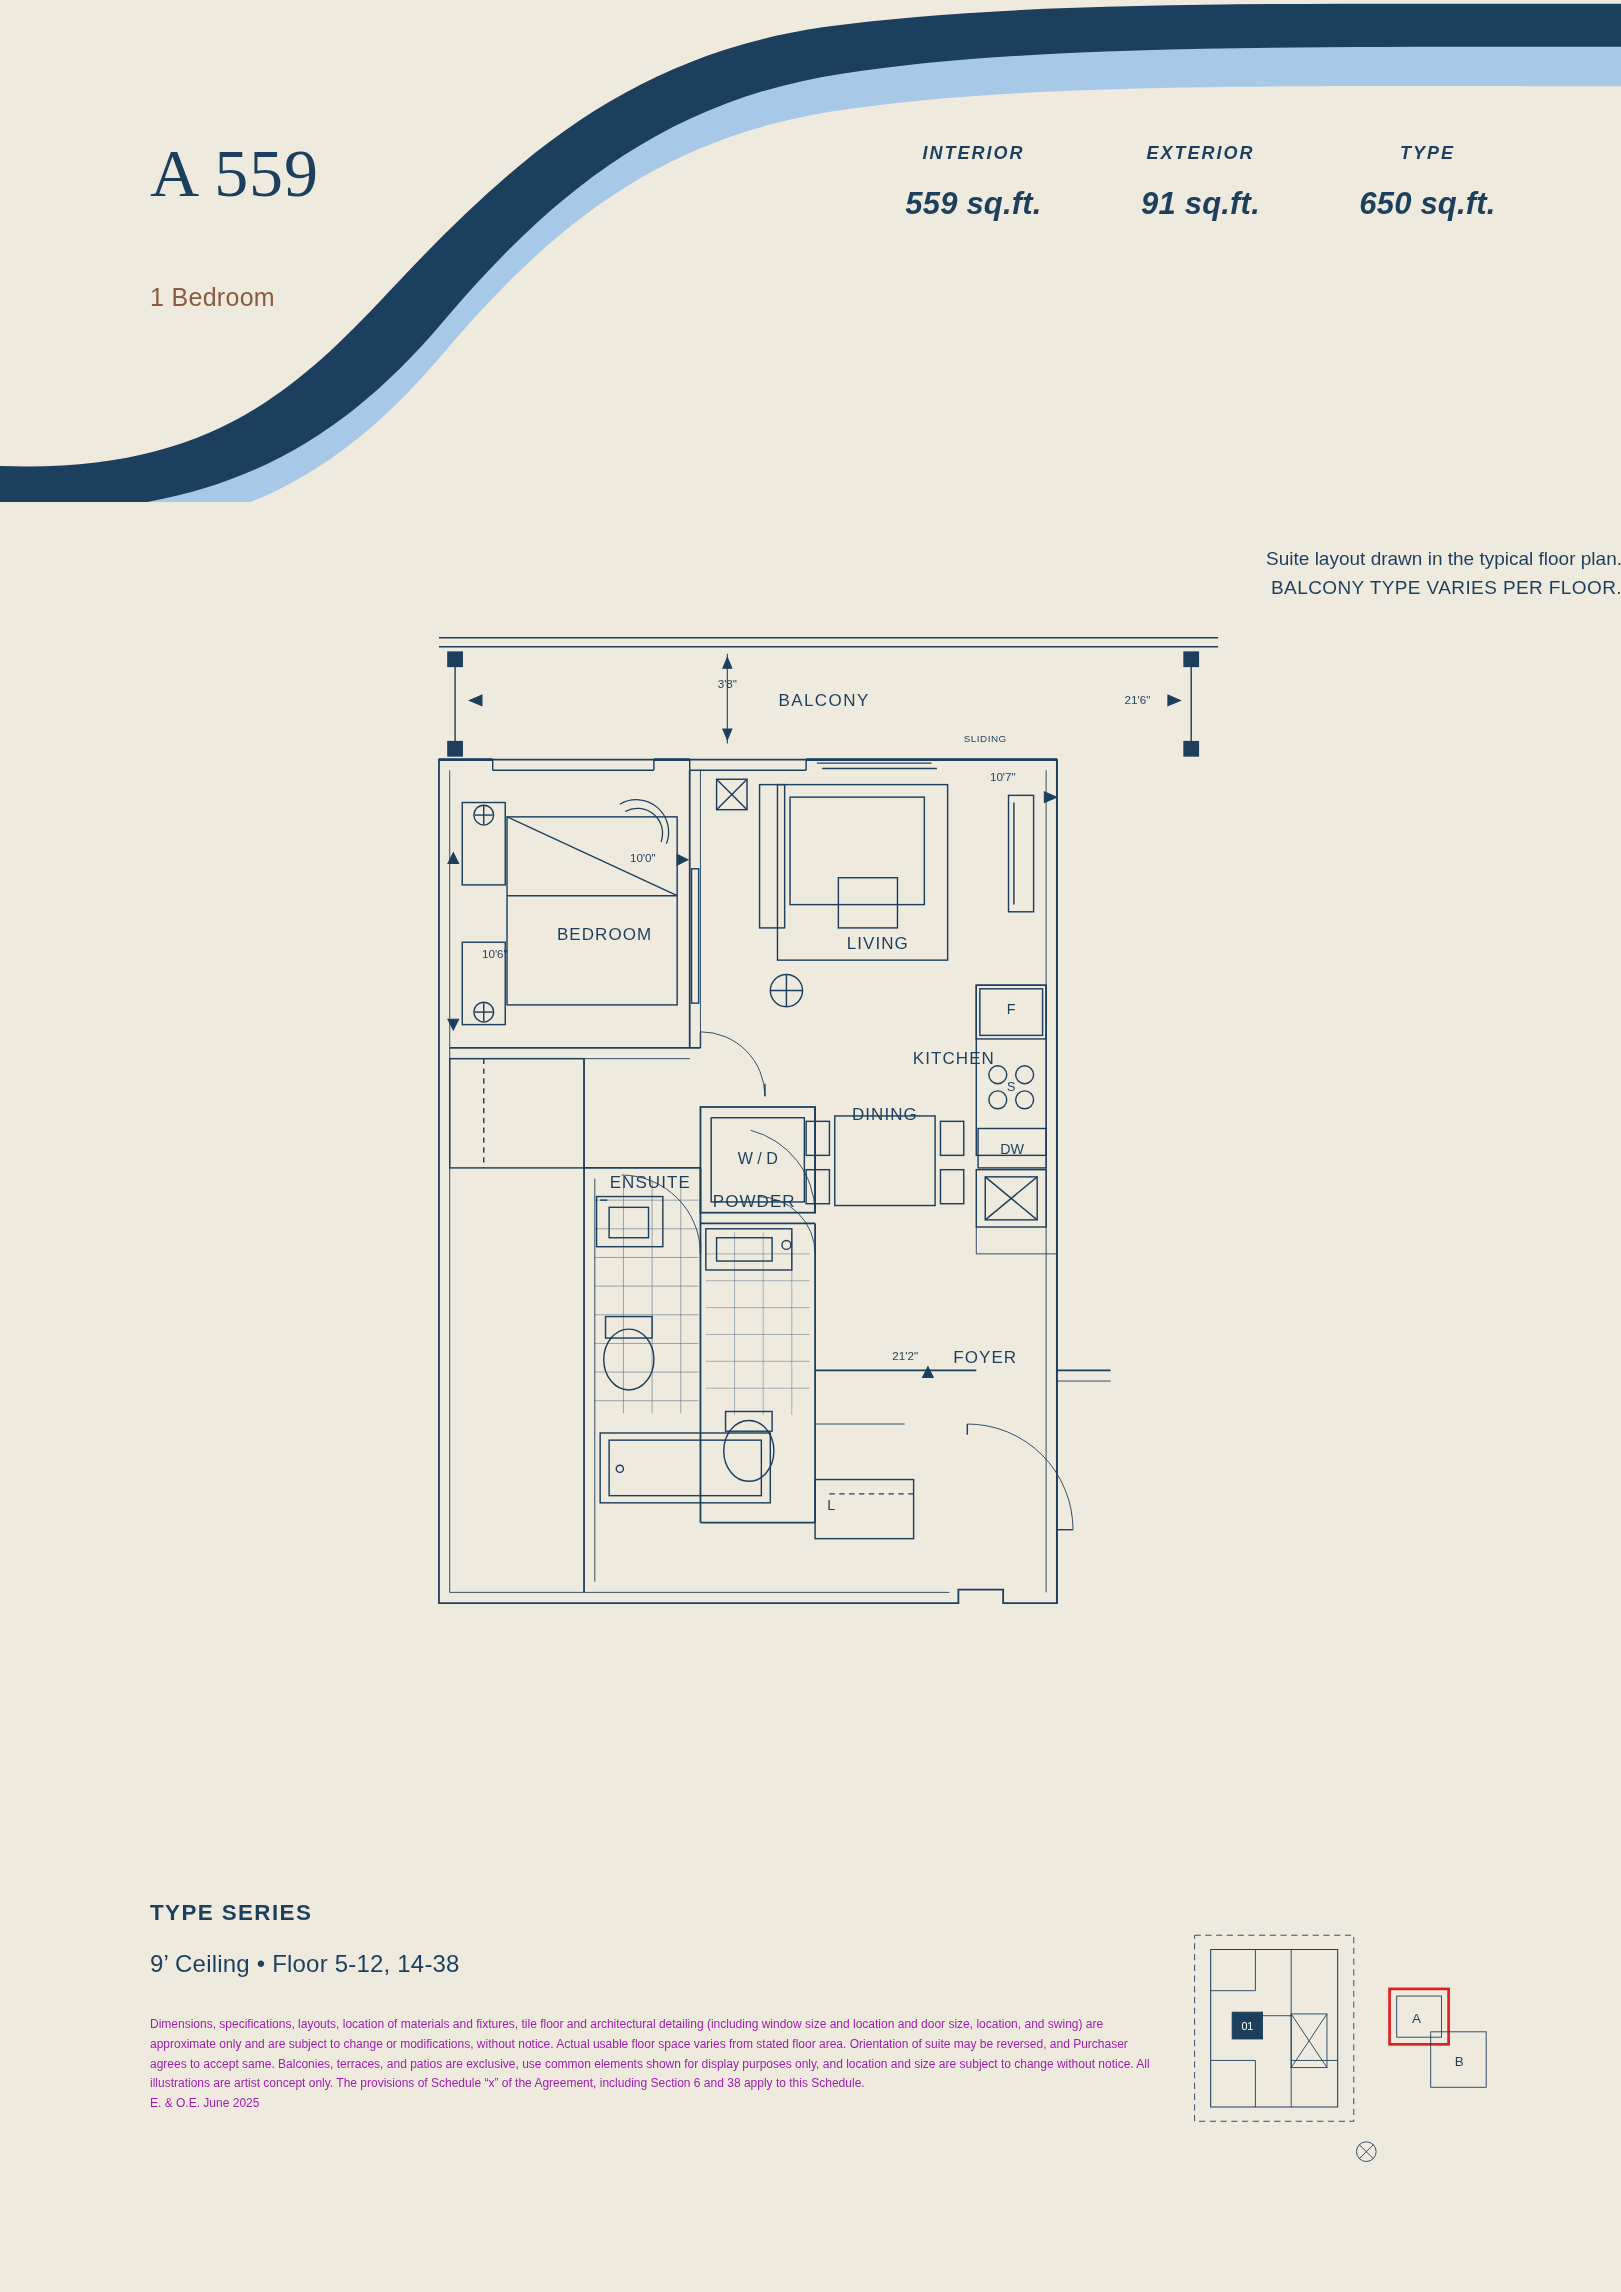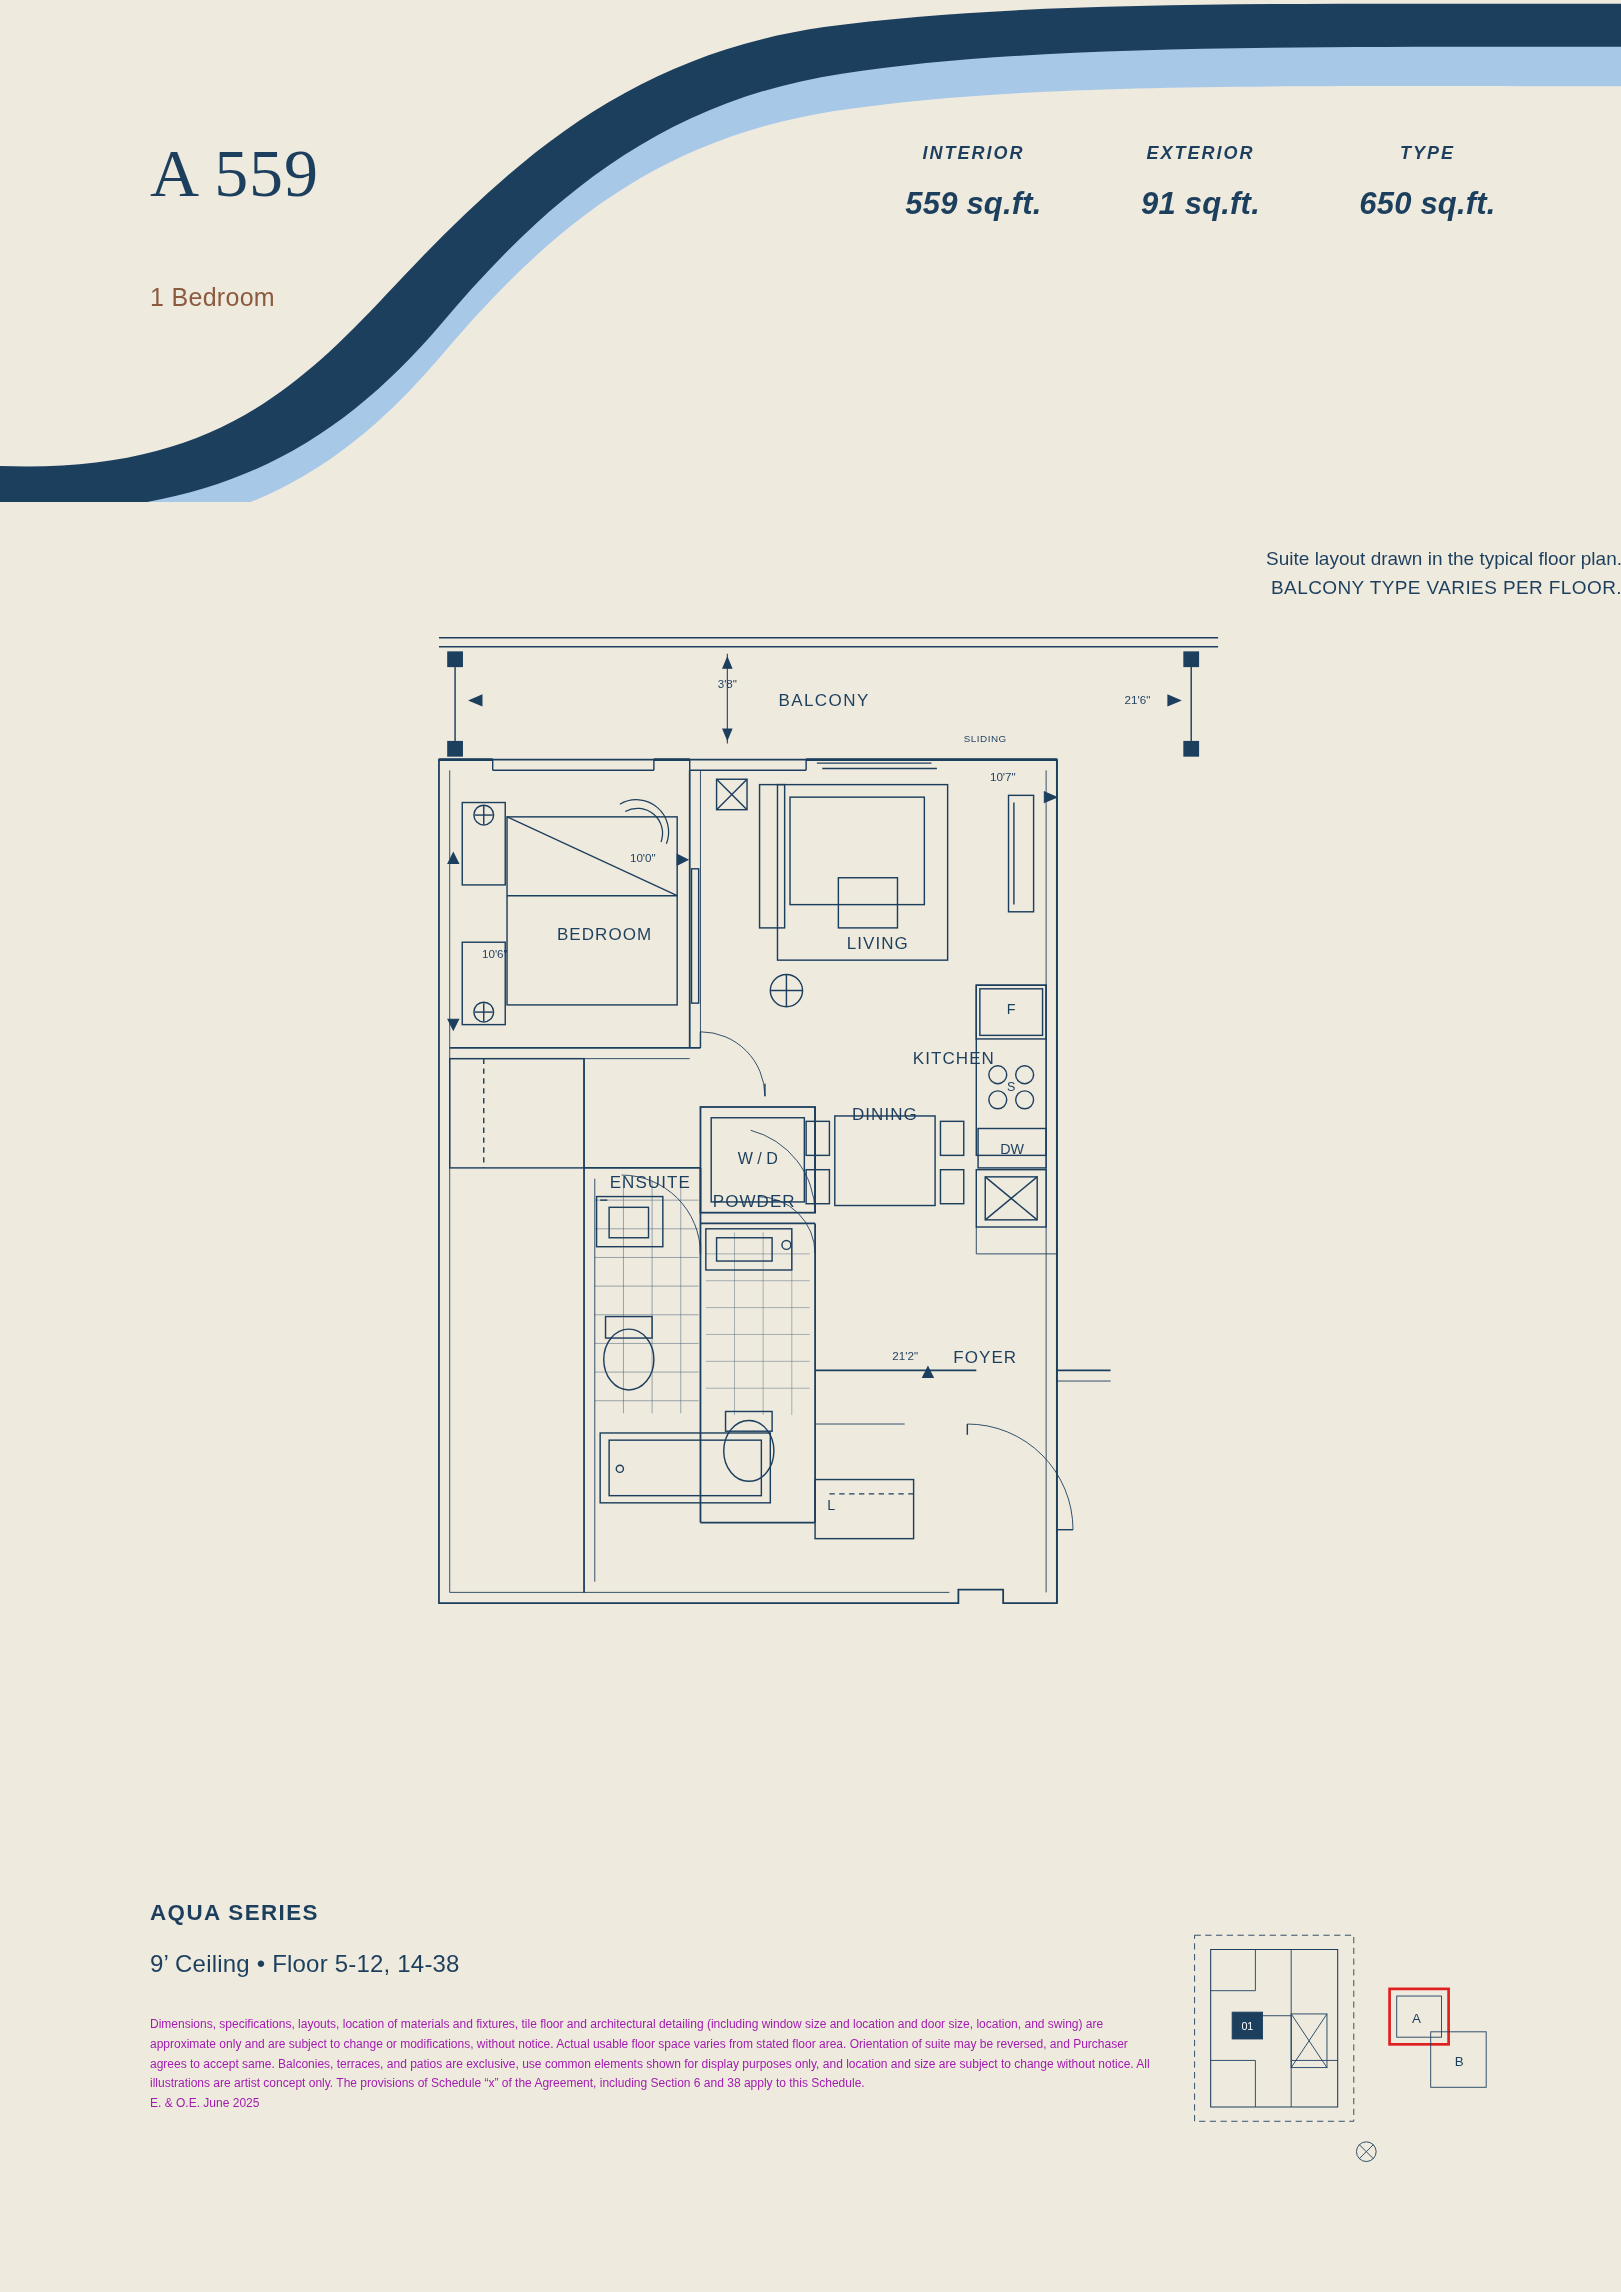--- a/index.html
+++ b/index.html
@@ -315,21 +315,21 @@
         <text x="620" y="128" font-size="11" letter-spacing="0.6">SLIDING</text>
 
         <text x="654" y="172" font-size="13" text-anchor="end">10'7"</text>
         <text x="252" y="262" font-size="13" text-anchor="end">10'0"</text>
         <text x="58" y="370" font-size="13" text-anchor="start">10'6"</text>
         <text x="545" y="818" font-size="13" text-anchor="end">21'2"</text>
       </g>
     </svg>
   </div>
 
-  <div class="series">AQUA SERIES</div>
+  <div class="series">TYPE SERIES</div>
   <div class="ceiling">9’ Ceiling • Floor 5-12, 14-38</div>
   <div class="legal">
     <span>Dimensions, specifications, layouts, location of materials and fixtures, tile floor and architectural detailing (including window size and location and door size, location, and swing) are approximate only and are subject to change or modifications, without notice. Actual usable floor space varies from stated floor area. Orientation of suite may be reversed, and Purchaser agrees to accept same. Balconies, terraces, and patios are exclusive, use common elements shown for display purposes only, and location and size are subject to change without notice. All illustrations are artist concept only. The provisions of Schedule “x” of the Agreement, including Section 6 and 38 apply to this Schedule.</span><br>
     <span>E. &amp; O.E. June 2025</span>
   </div>
 
   <div class="keyplan">
     <svg width="322" height="251" viewBox="0 0 360 280">
       <g fill="none" stroke="#1d3f5e" stroke-width="1">
         <rect x="4" y="10" width="178" height="208" stroke-dasharray="7 5"></rect>

